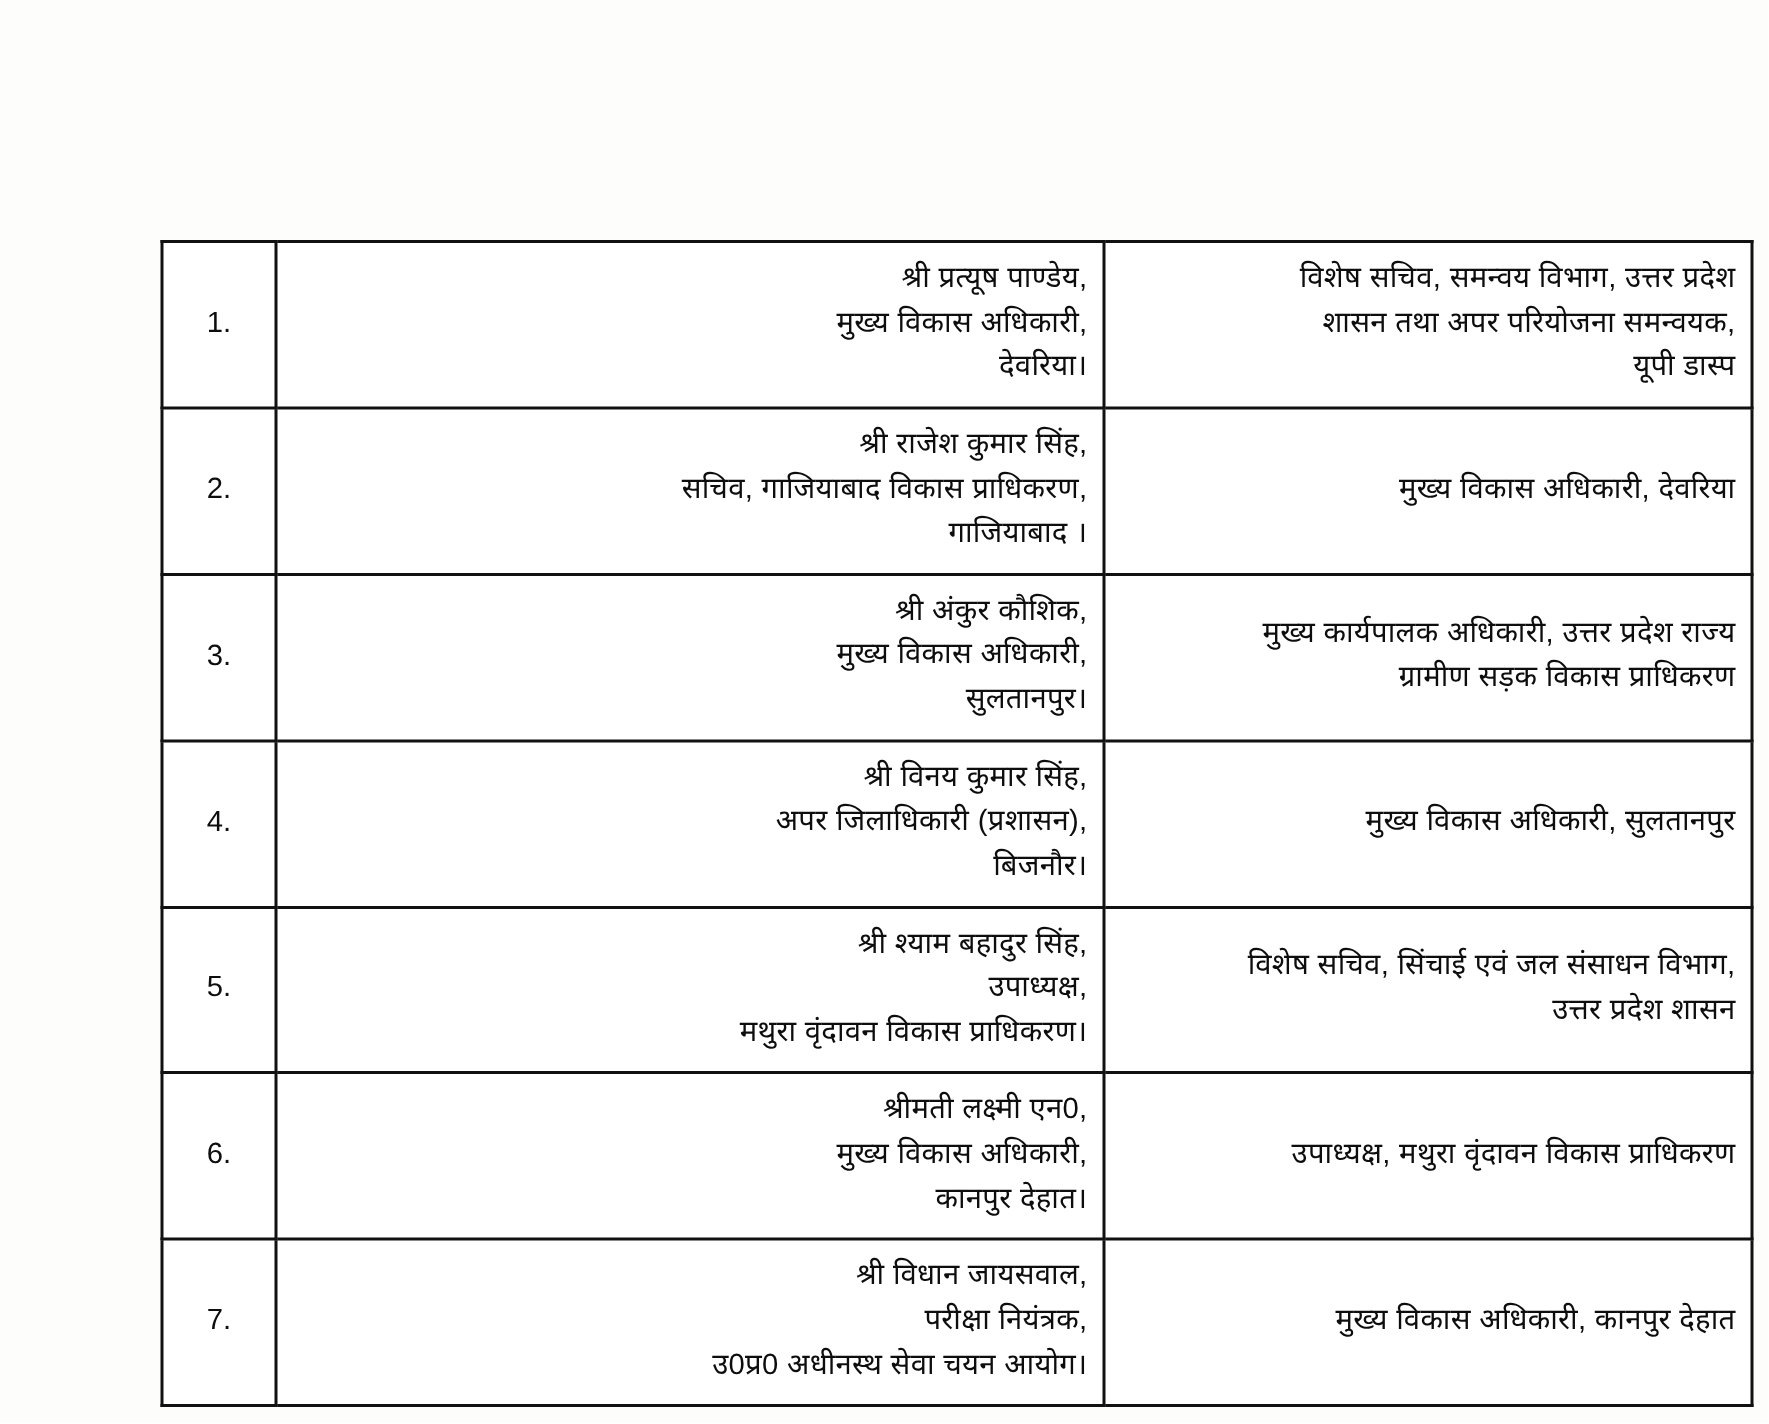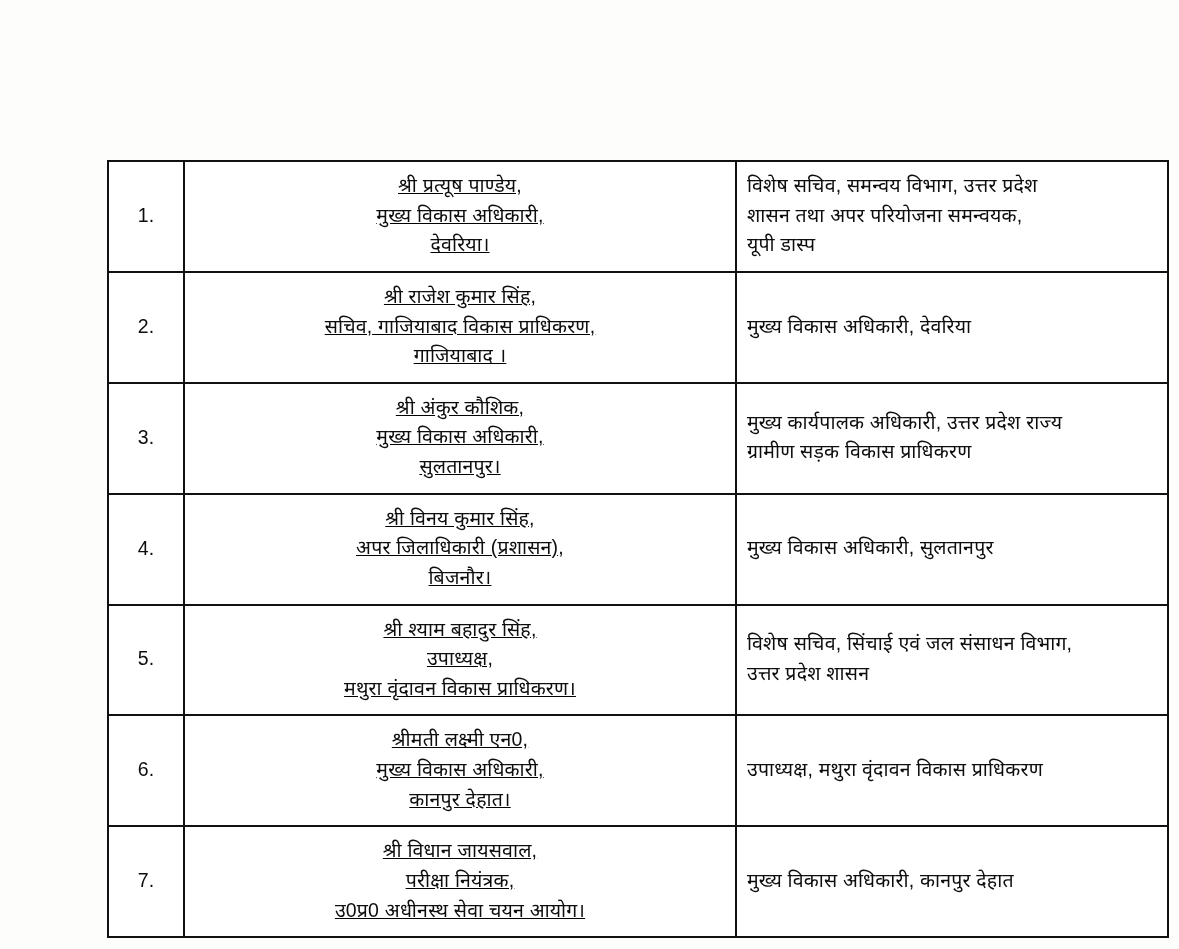--- a/index.html
+++ b/index.html
@@ -40,27 +40,26 @@
     width: 54px;
     text-align: center;
     font-family: "Liberation Serif", serif;
     font-size: 20px;
     vertical-align: top;
     padding-top: 12px;
     color: #0d0d0d;
   }
   td.col-officer {
     width: 530px;
-    text-align: center;
+    text-align: right;
     vertical-align: top;
-    text-decoration: underline;
   }
   td.col-posting {
     width: 410px;
-    text-align: left;
+    text-align: right;
     vertical-align: middle;
   }
   .line {
     display: block;
     font-family: "Liberation Sans", sans-serif;
     font-size: 19.5px;
     line-height: 1.52;
     color: #0d0d0d;
     letter-spacing: 0.2px;
     white-space: nowrap;

